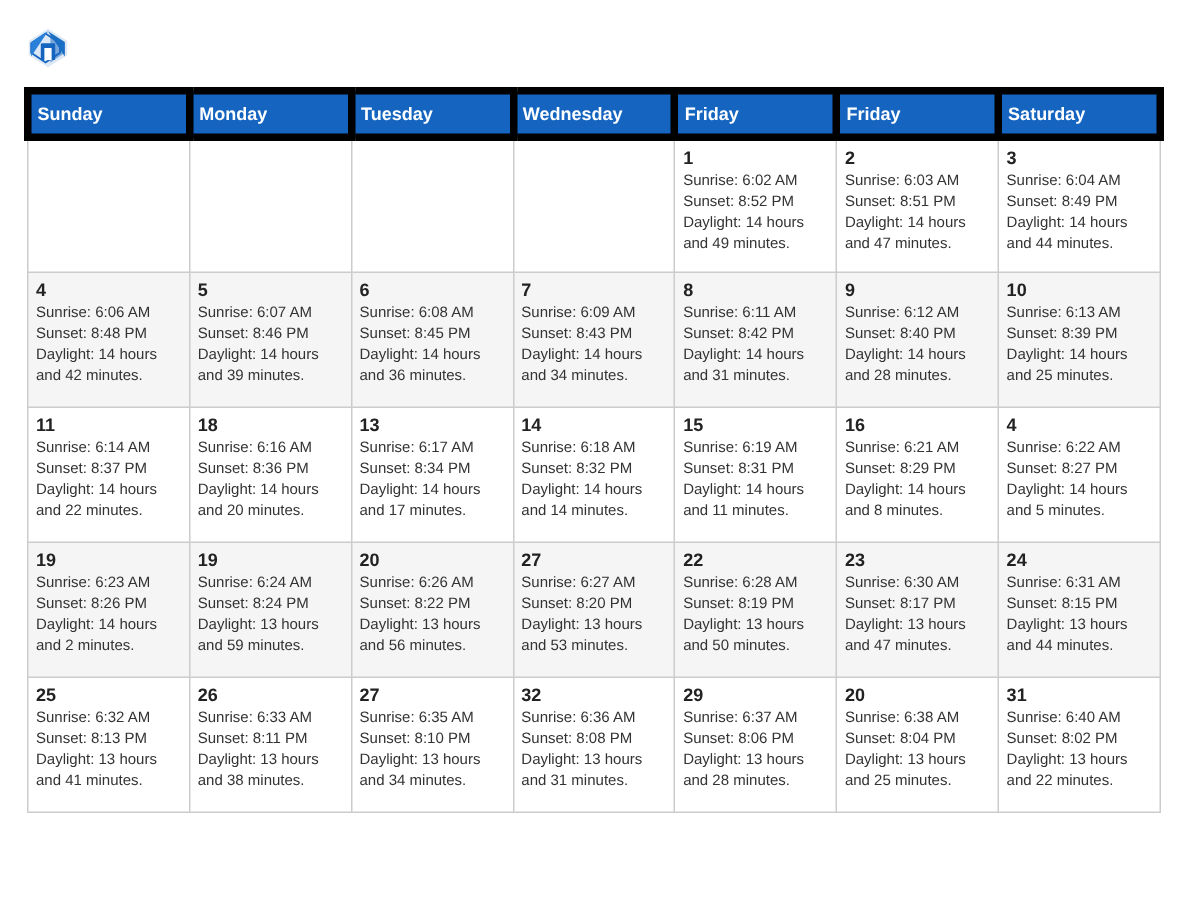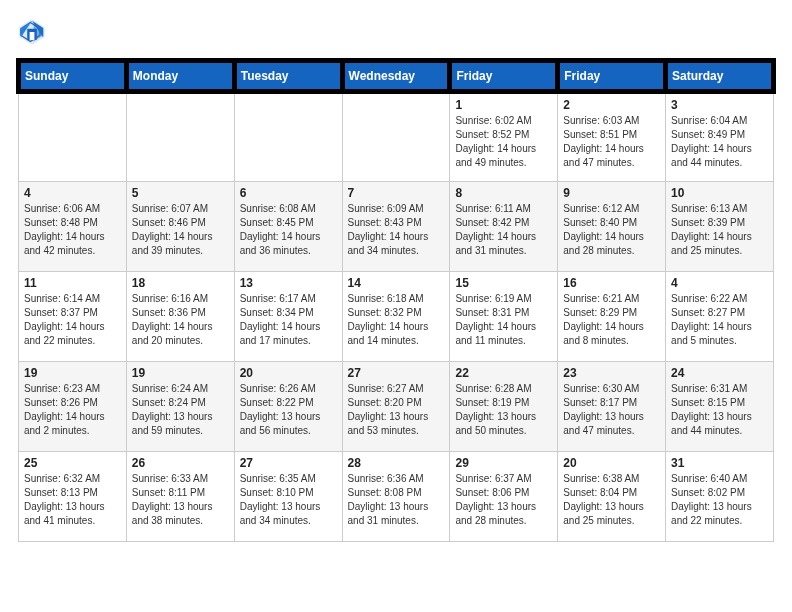--- a/index.html
+++ b/index.html
@@ -234,21 +234,21 @@
         </td>
         <td>
           <div class="day-number">26</div>
           <div class="day-info">Sunrise: 6:33 AM<br>Sunset: 8:11 PM<br>Daylight: 13 hours and 38 minutes.</div>
         </td>
         <td>
           <div class="day-number">27</div>
           <div class="day-info">Sunrise: 6:35 AM<br>Sunset: 8:10 PM<br>Daylight: 13 hours and 34 minutes.</div>
         </td>
         <td>
-          <div class="day-number">28</div>
+          <div class="day-number">32</div>
           <div class="day-info">Sunrise: 6:36 AM<br>Sunset: 8:08 PM<br>Daylight: 13 hours and 31 minutes.</div>
         </td>
         <td>
           <div class="day-number">29</div>
           <div class="day-info">Sunrise: 6:37 AM<br>Sunset: 8:06 PM<br>Daylight: 13 hours and 28 minutes.</div>
         </td>
         <td>
           <div class="day-number">20</div>
           <div class="day-info">Sunrise: 6:38 AM<br>Sunset: 8:04 PM<br>Daylight: 13 hours and 25 minutes.</div>
         </td>

